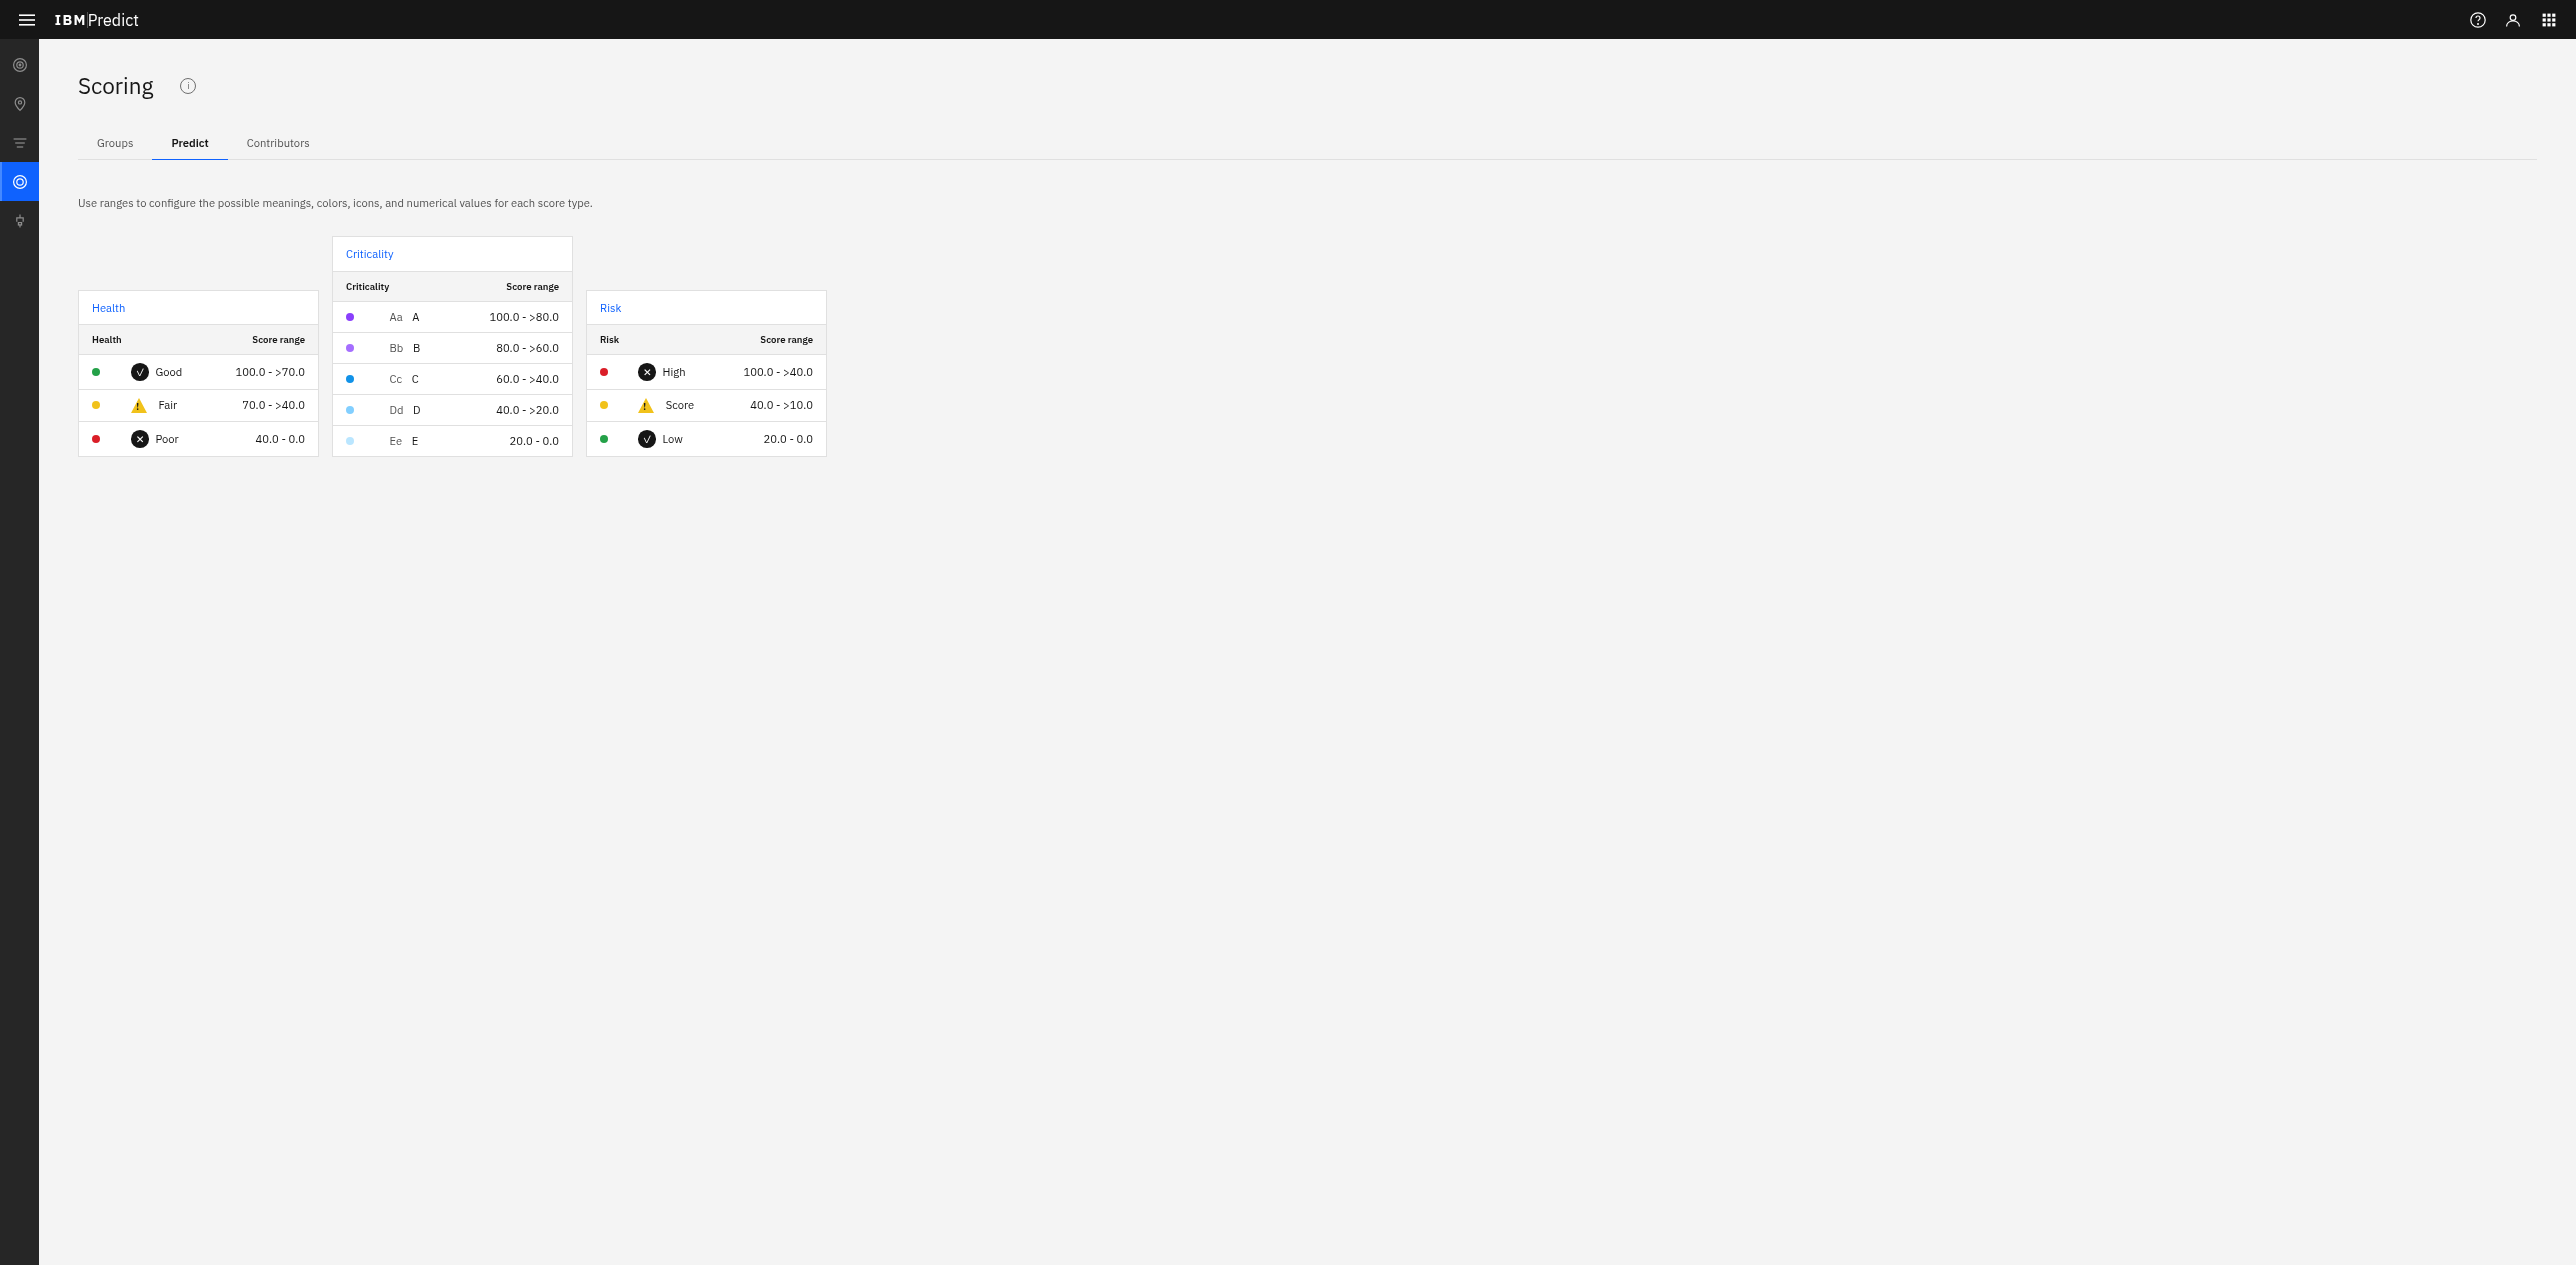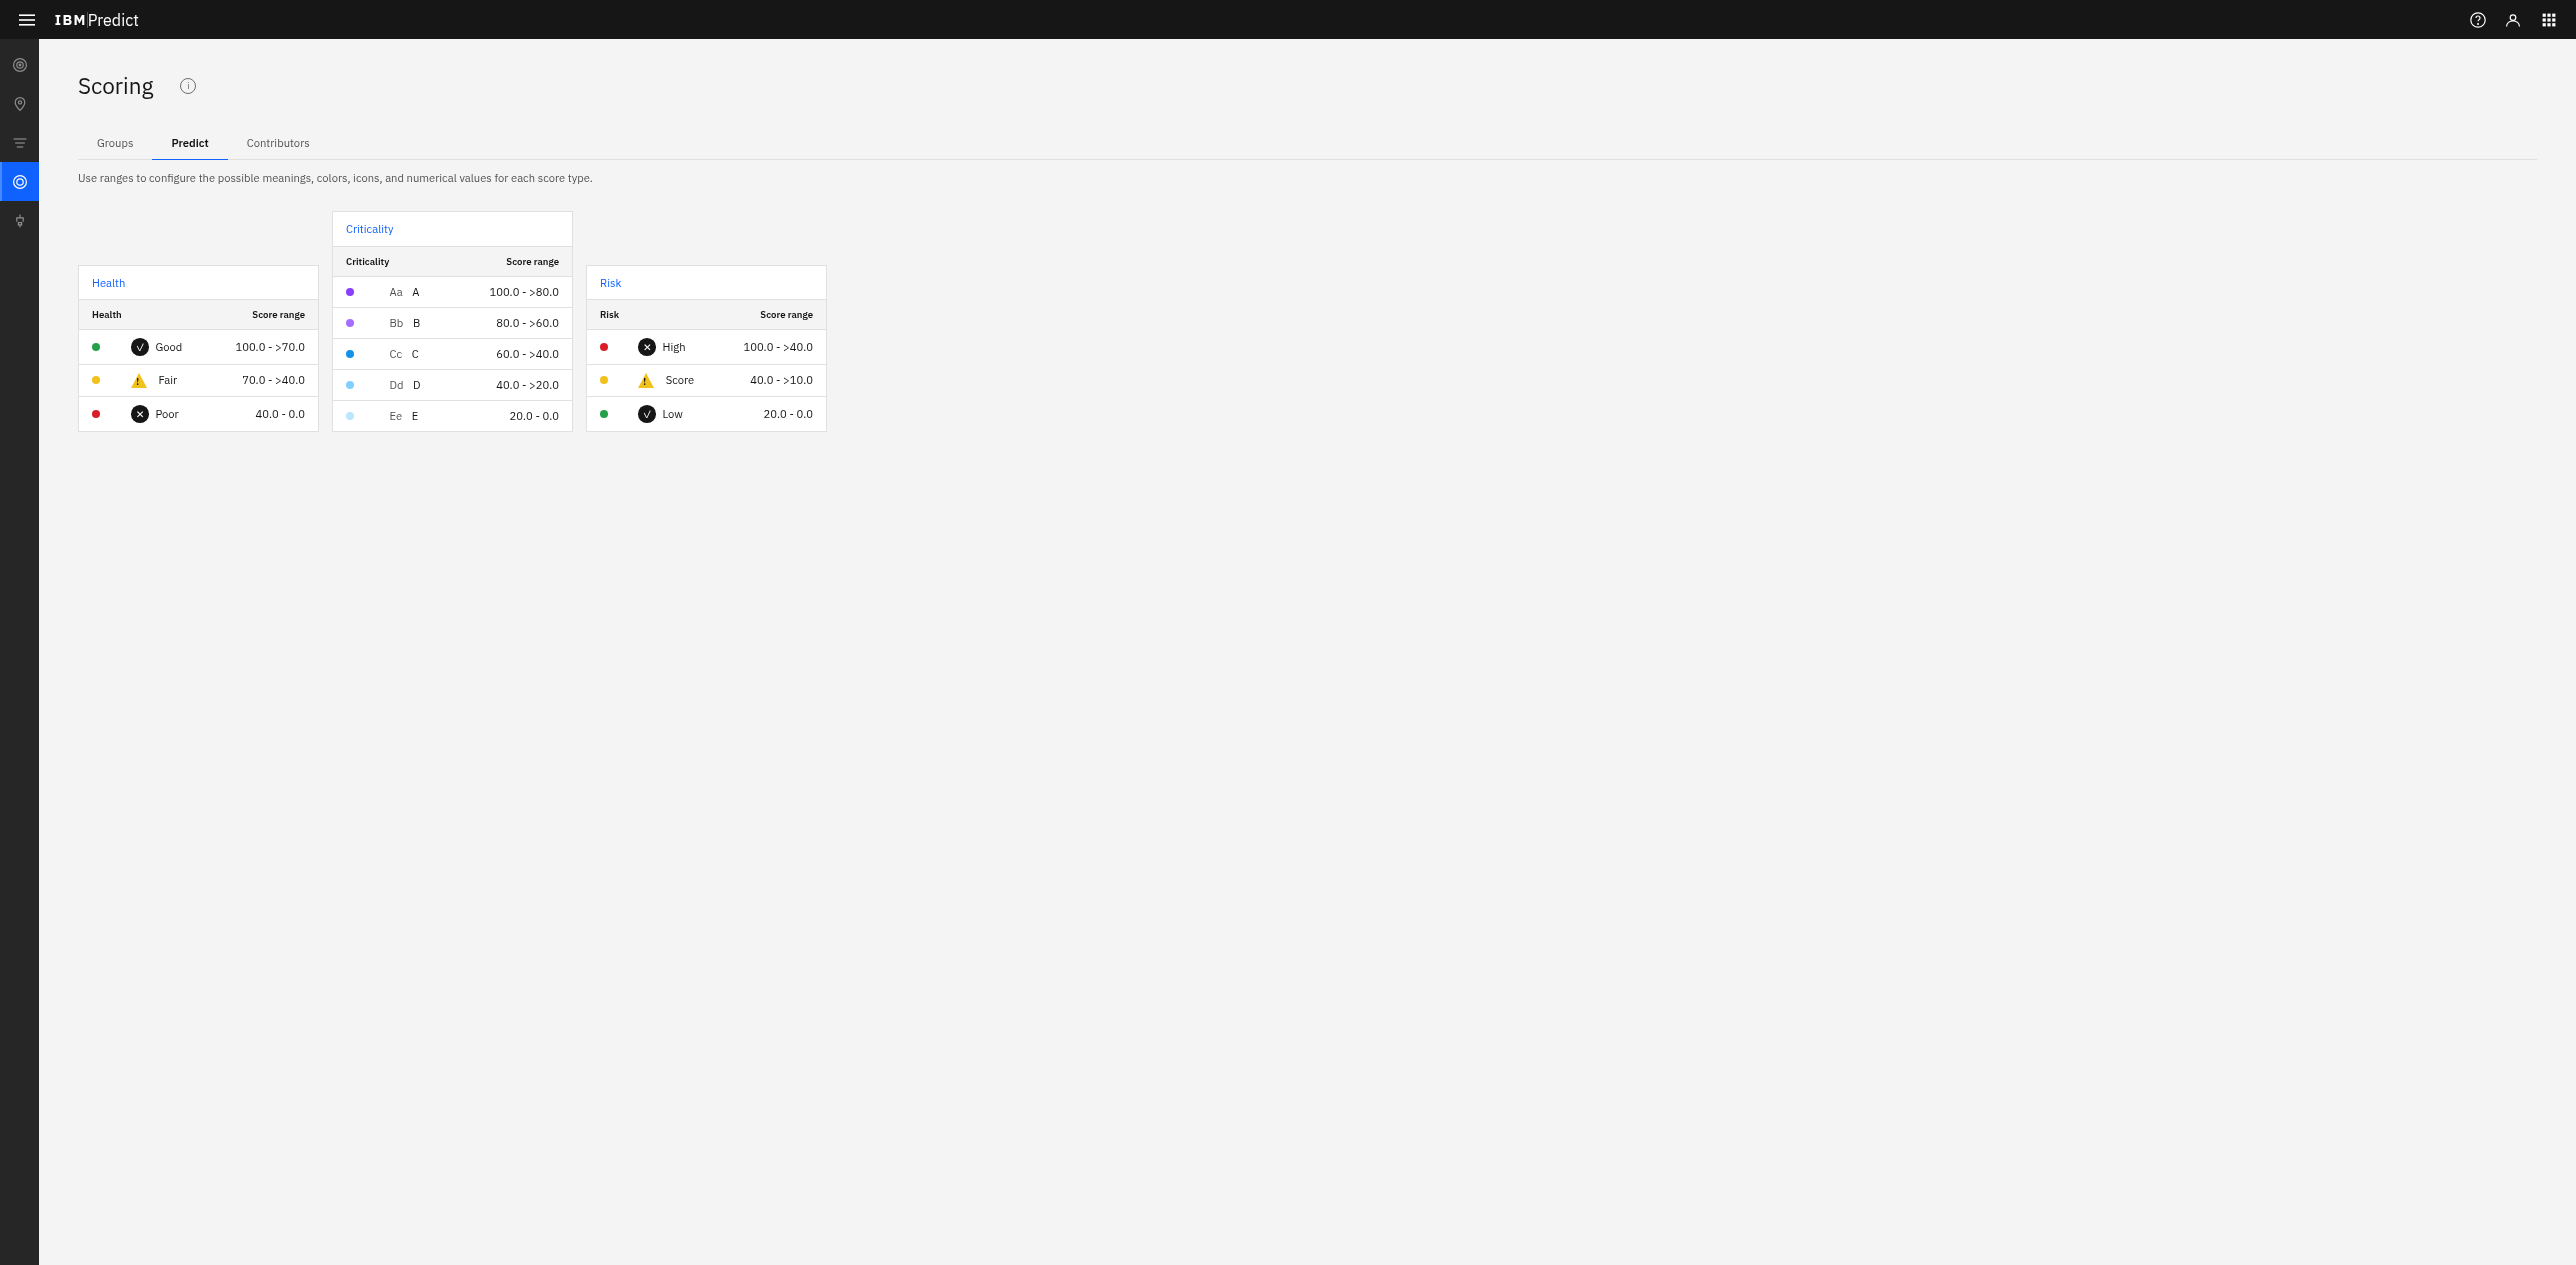--- a/index.html
+++ b/index.html
@@ -91,21 +91,21 @@
       font-size: 9.6px;
       color: #6f6f6f;
       cursor: pointer;
       flex-shrink: 0;
     }
 
     
     .tabs {
       display: flex;
       border-bottom: 0.8px solid #e0e0e0;
-      margin-bottom: 11px;
+      margin-bottom: 36px;
     }
     .tab {
       padding: 9.6px 19px;
       font-size: 11.2px;
       color: #525252;
       cursor: pointer;
       border-bottom: 1.6px solid transparent;
       margin-bottom: -0.8px;
       user-select: none;
     }

